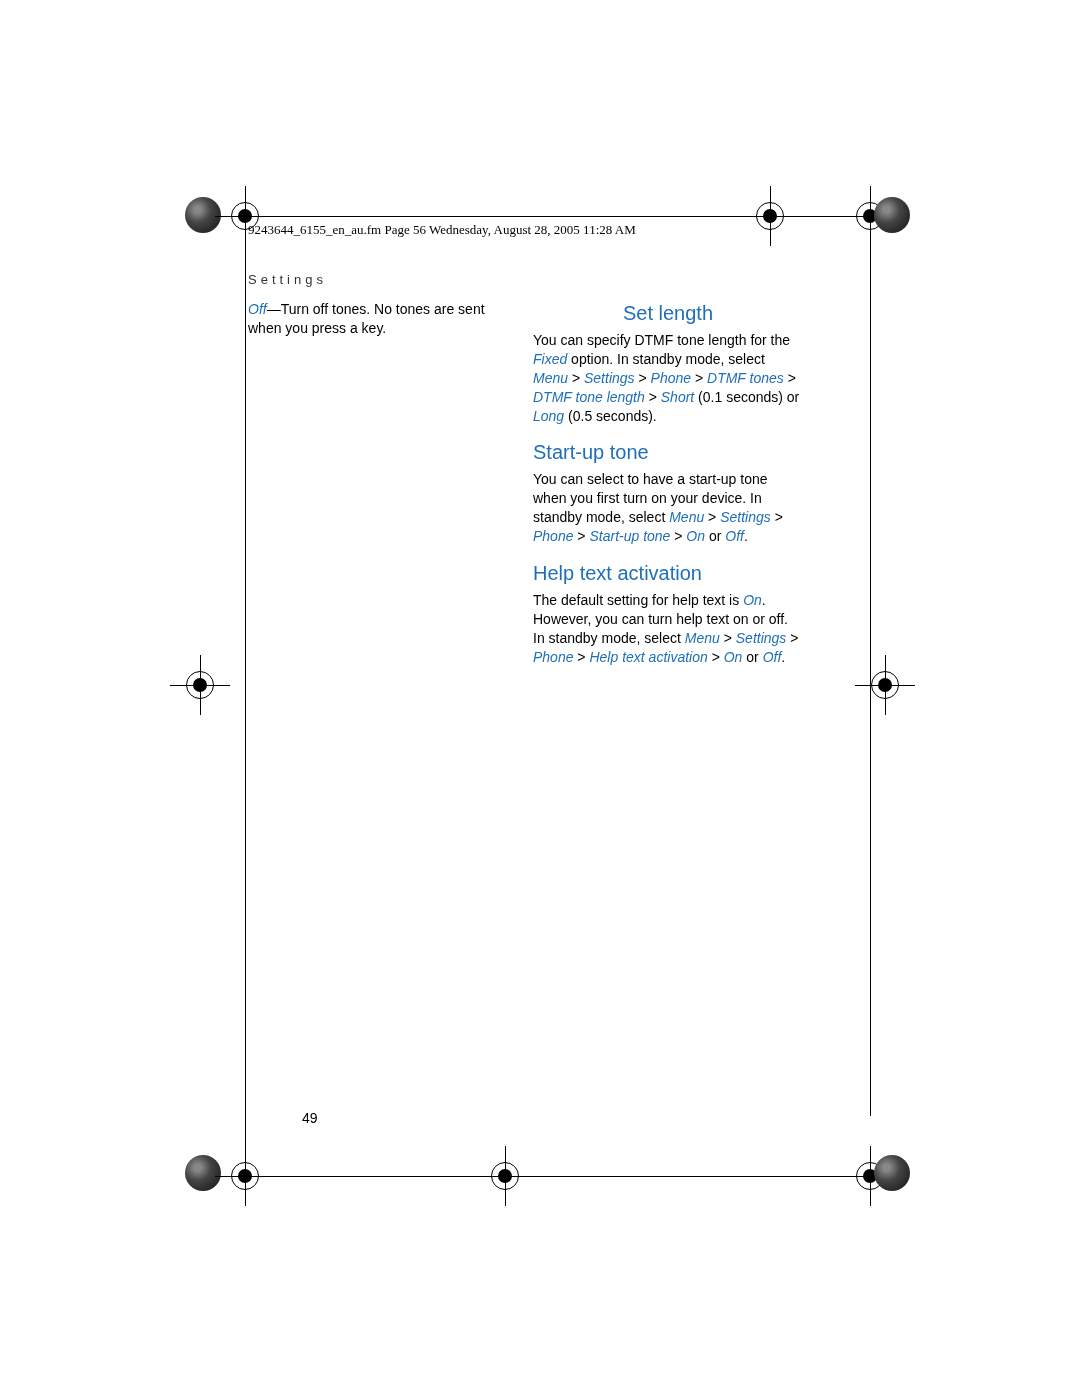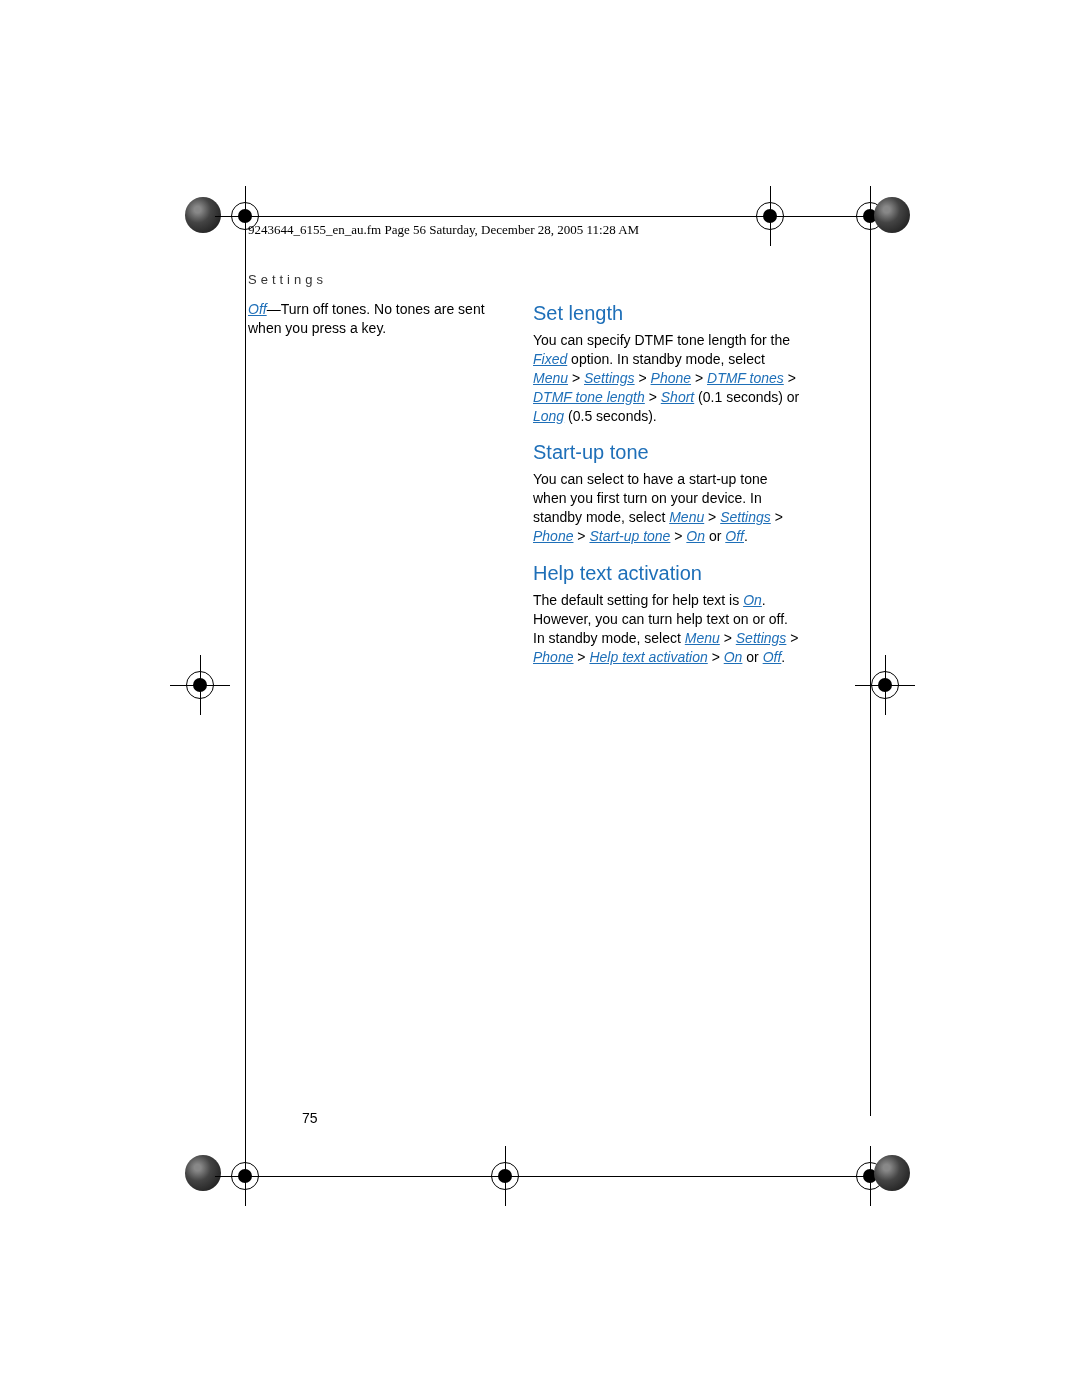--- a/index.html
+++ b/index.html
@@ -81,22 +81,22 @@
     }
     .col-left { width: 255px; }
     .col-right { width: 270px; }
     h2 {
       color: #1e6fb8;
       font-weight: normal;
       font-size: 20px;
       margin-bottom: 4px;
       margin-top: 14px;
     }
-    h2:first-child { margin-top: 0; }
-    .menu-path { color: #1e6fb8; font-style: italic; text-decoration: underline; }
+    h2:first-child { margin-top: 0; text-align: center; }
+    .menu-path { color: #1e6fb8; font-style: italic; }
     p { margin-bottom: 10px; }
     .page-num {
       position: absolute;
       top: 1110px;
       left: 302px;
       font-size: 14px;
     }
   </style>
 </head>
 <body>
@@ -142,21 +142,21 @@
   </div>
 <div class="hline" style="top:1176px; left:535px; width:305px;"></div>
 <div class="crosshair" style="top:1146px; left:840px;">
     <div class="ring"></div>
     <div class="dot"></div>
   </div>
 <div class="sphere" style="top:1155px; left:874px;"></div>
 
 <div class="vline" style="top:246px; left:245px; height:870px;"></div>
 
-<div class="page-header">9243644_6155_en_au.fm  Page 56  Saturday, December 28, 2005  11:28 AM</div>
+<div class="page-header">9243644_6155_en_au.fm  Page 56  Wednesday, August 28, 2005  11:28 AM</div>
 <div class="section-label">Settings</div>
 
 <div class="content-area">
   <div class="col col-left">
     <p>
       <span class="menu-path">Off</span><span>—Turn off tones. No tones are sent when you press a key.</span>
     </p>
   </div>
   <div class="col col-right">
     <h2>Set length</h2>
@@ -169,13 +169,13 @@
       <span>You can select to have a start-up tone when you first turn on your device. In standby mode, select </span><span class="menu-path">Menu</span><span> &gt; </span><span class="menu-path">Settings</span><span> &gt; </span><span class="menu-path">Phone</span><span> &gt; </span><span class="menu-path">Start-up tone</span><span> &gt; </span><span class="menu-path">On</span><span> or </span><span class="menu-path">Off</span><span>.</span>
     </p>
 
     <h2>Help text activation</h2>
     <p>
       <span>The default setting for help text is </span><span class="menu-path">On</span><span>. However, you can turn help text on or off. In standby mode, select </span><span class="menu-path">Menu</span><span> &gt; </span><span class="menu-path">Settings</span><span> &gt; </span><span class="menu-path">Phone</span><span> &gt; </span><span class="menu-path">Help text activation</span><span> &gt; </span><span class="menu-path">On</span><span> or </span><span class="menu-path">Off</span><span>.</span>
     </p>
   </div>
 </div>
 
-<div class="page-num">75</div>
+<div class="page-num">49</div>
 
 </body></html>

